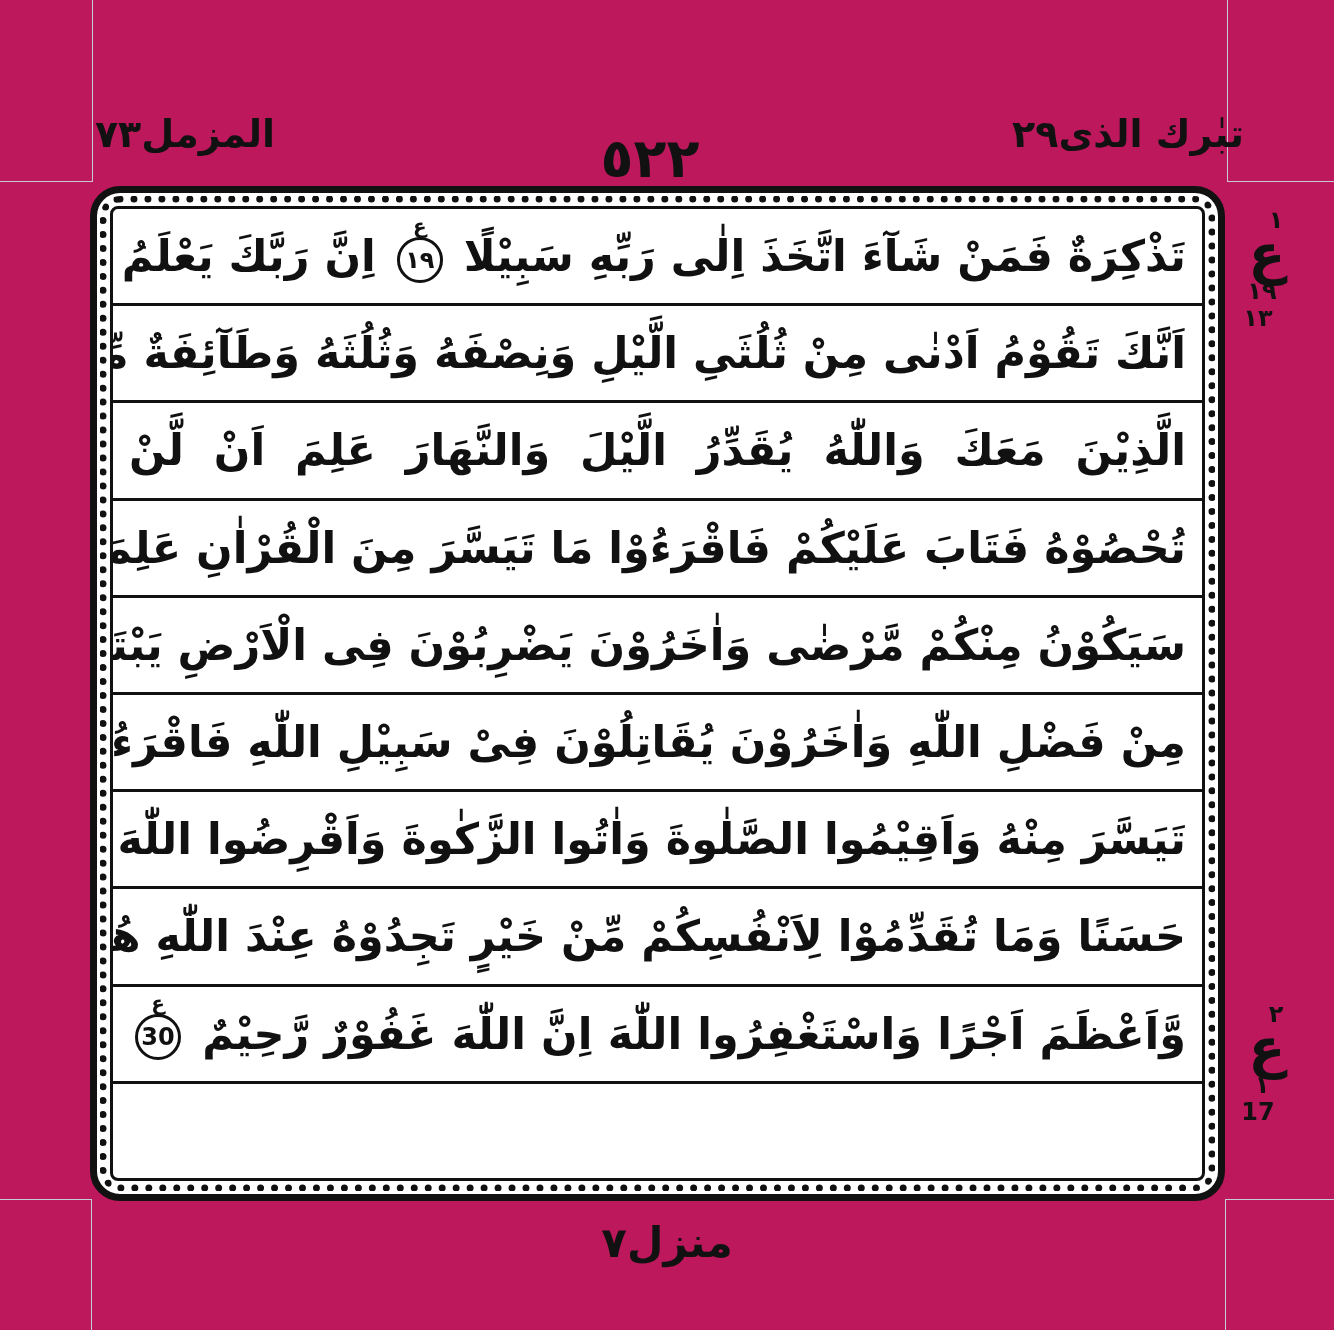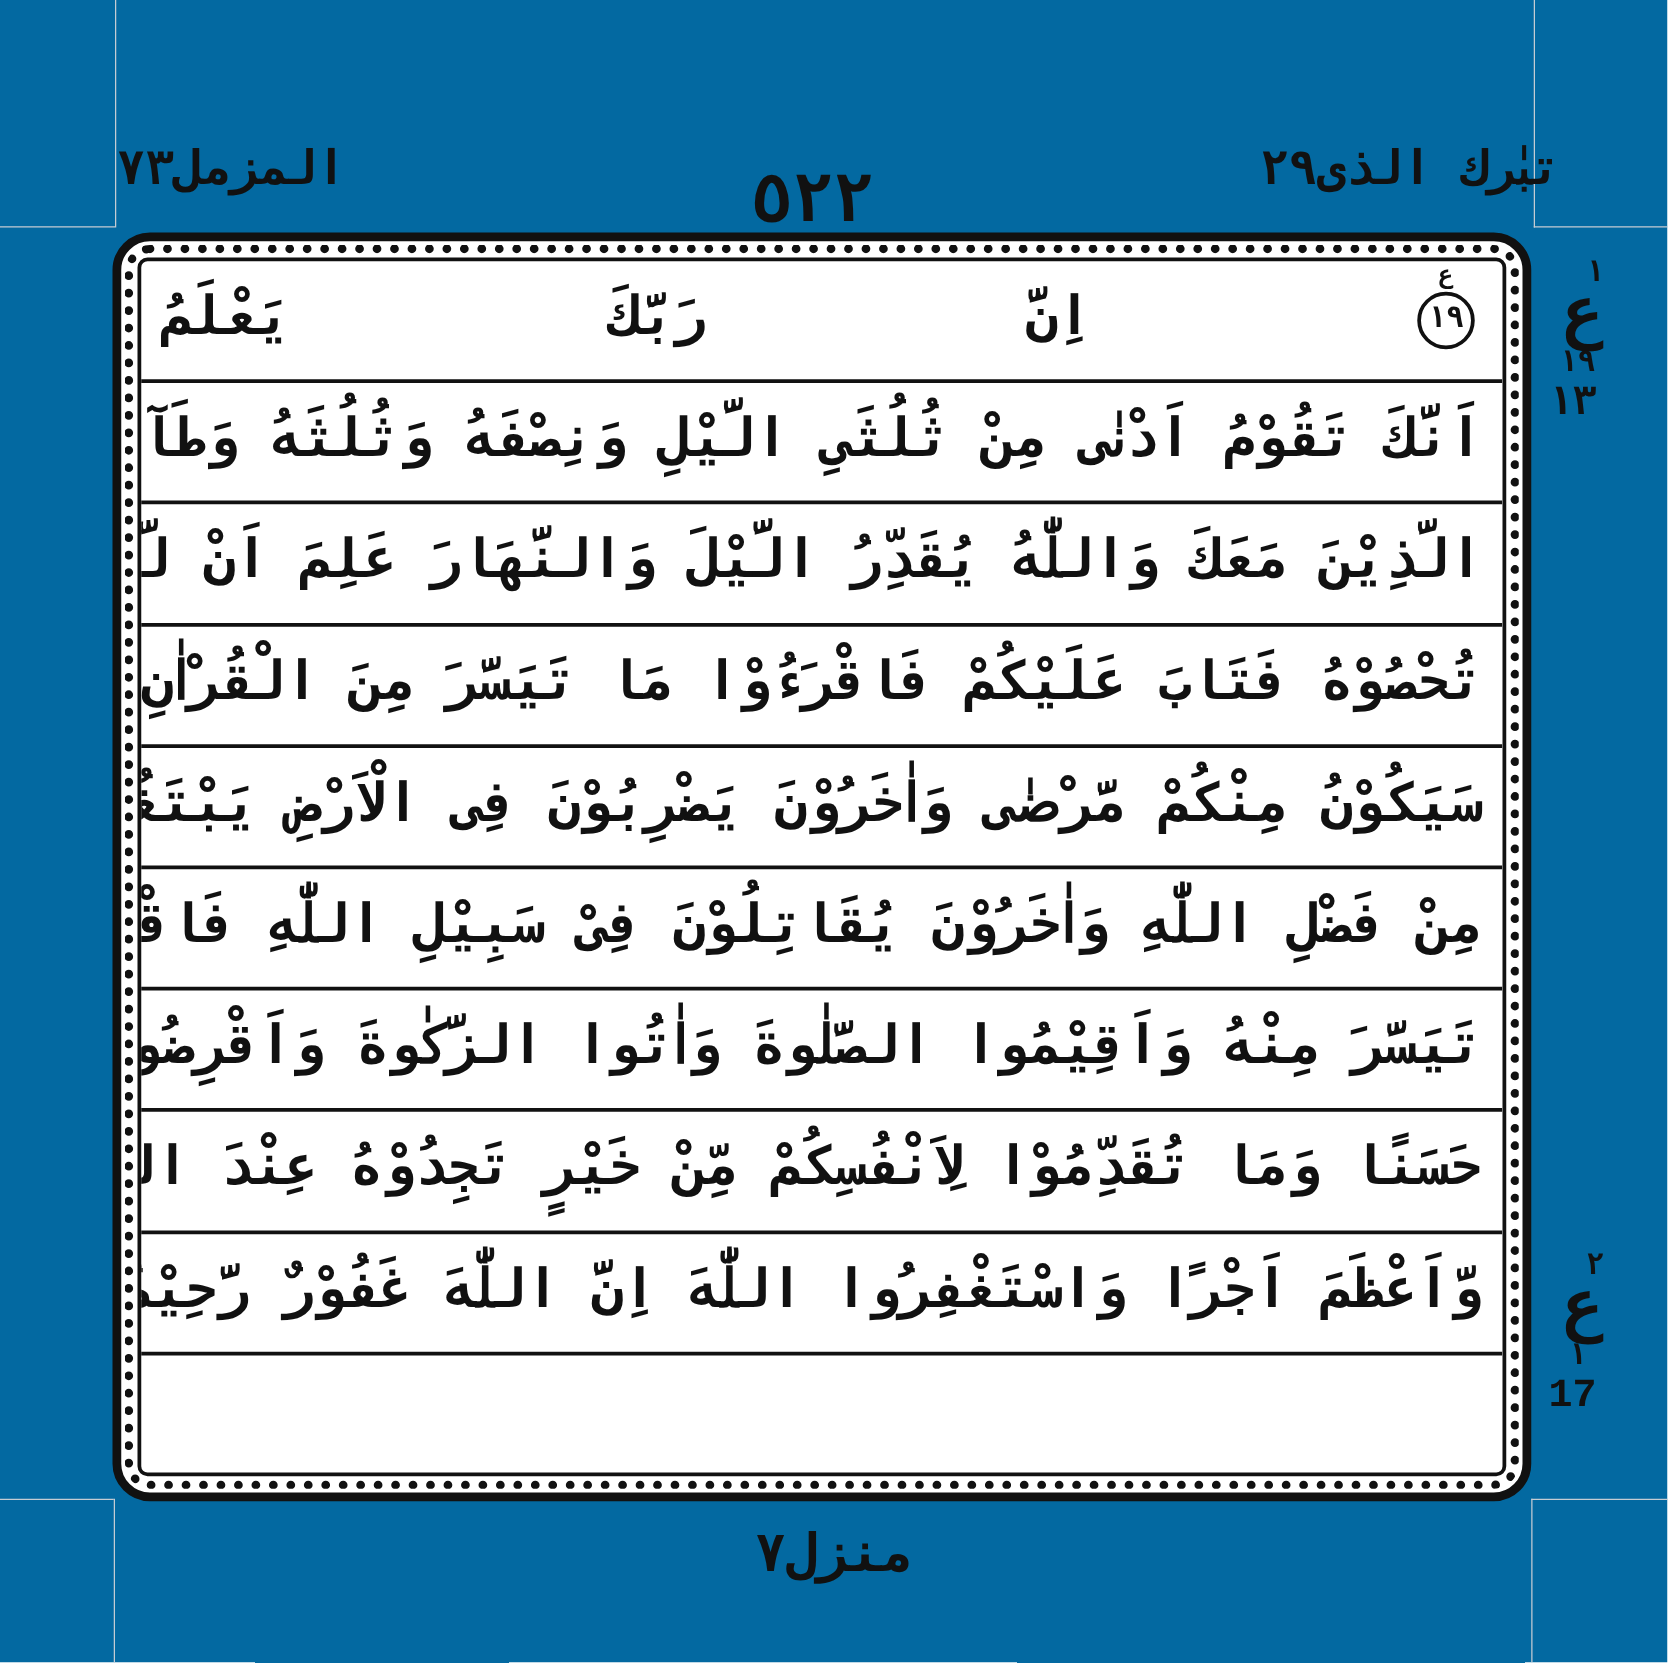--- a/index.html
+++ b/index.html
@@ -3,21 +3,21 @@
 <meta charset="utf-8">
 <style>
   * { margin:0; padding:0; box-sizing:border-box; }
   html,body { background:#ffffff; }
   body {
     width:1334px; height:1330px; position:relative;
     font-family:"DejaVu Sans", sans-serif;
     color:#111;
     overflow:hidden;
   }
-  .page { position:absolute; inset:0; background:#0369a1;font-family:Liberation Mono, monospace; }
+  .page { position:absolute; inset:0; background:#be185d; }
 
   
   .crop { position:absolute; background:#c5ccd3; }
   .crop.h { height:1px; }
   .crop.v { width:1px; }
 
   
   .hdr { position:absolute; font-weight:700; text-align:center; direction:rtl; white-space:nowrap; }
   .hdr-left   { left:70px;  top:112px; width:230px; font-size:38px; }
   .hdr-center { left:520px; top:104px; width:260px; font-size:54px; letter-spacing:4px;margin-top:23px; }
@@ -62,21 +62,21 @@
   .ruku-sup {
     position:absolute; top:-24px; left:50%; transform:translateX(-50%);
     font-size:20px; line-height:1; font-weight:700;
   }
 
   
   .margin-marker { position:absolute; width:78px; text-align:center; direction:rtl; }
   .mm-top    { display:block; font-size:24px; font-weight:700; line-height:1.0; padding-left:18px; }
   .mm-ain    { display:block; font-size:54px; font-weight:700; line-height:0.85; }
   .mm-mid    { display:block; font-size:24px; font-weight:700; line-height:1.15; padding-right:10px; }
-  .mm-bottom { display:block; font-size:32px; font-weight:700; line-height:1.15; padding-right:18px; }
+  .mm-bottom { display:block; font-size:24px; font-weight:700; line-height:1.15; padding-right:18px; }
   .marker-1 { left:1228px; top:208px; }
   .marker-2 { left:1228px; top:1002px; }
 
   
   .footer-manzil {
     position:absolute; left:0; top:1218px; width:1334px;
     text-align:center; font-size:42px; font-weight:700; direction:rtl;
   }
 </style>
 </head>
@@ -95,20 +95,21 @@
 
   <div class="hdr hdr-left">المزمل٧٣</div>
   <div class="hdr hdr-center">٥٢٢</div>
   <div class="hdr hdr-right">تبٰرك الذى٢٩</div>
 
   <div class="quran-box">
     <div class="scallop">
       <div class="inner-frame">
 
         <div class="line-row">
+          <span>تَذْكِرَةٌ فَمَنْ شَآءَ اتَّخَذَ اِلٰى رَبِّهِ سَبِيْلًا</span>
           <span class="ayah-marker">
               <span class="ruku-sup">ع</span>
               <span class="ayah-num">١٩</span>
             </span>
           <span>اِنَّ رَبَّكَ يَعْلَمُ</span>
         </div>
 
         <div class="line-row">
           <span>اَنَّكَ تَقُوْمُ اَدْنٰى مِنْ ثُلُثَىِ الَّيْلِ وَنِصْفَهُ وَثُلُثَهُ وَطَآئِفَةٌ مِّنَ</span>
         </div>

